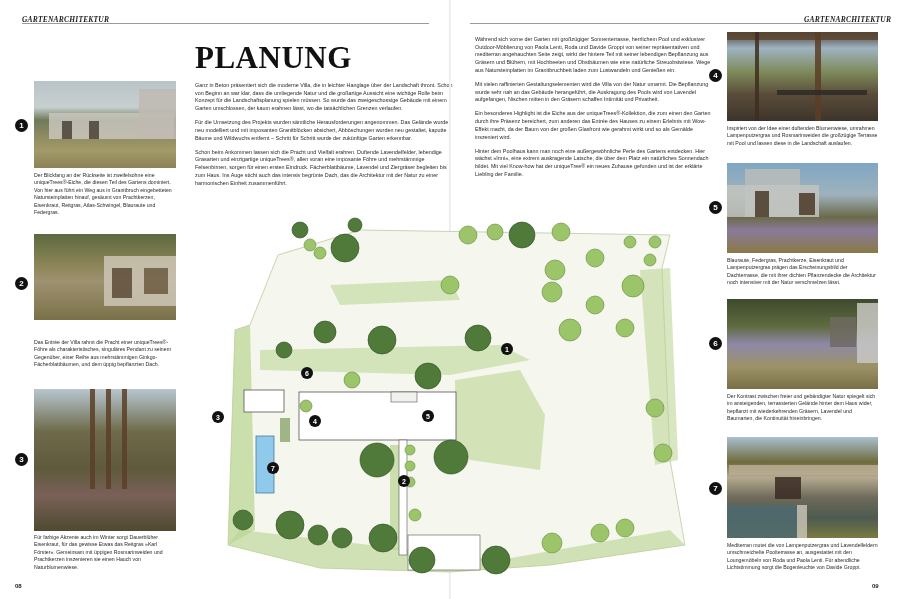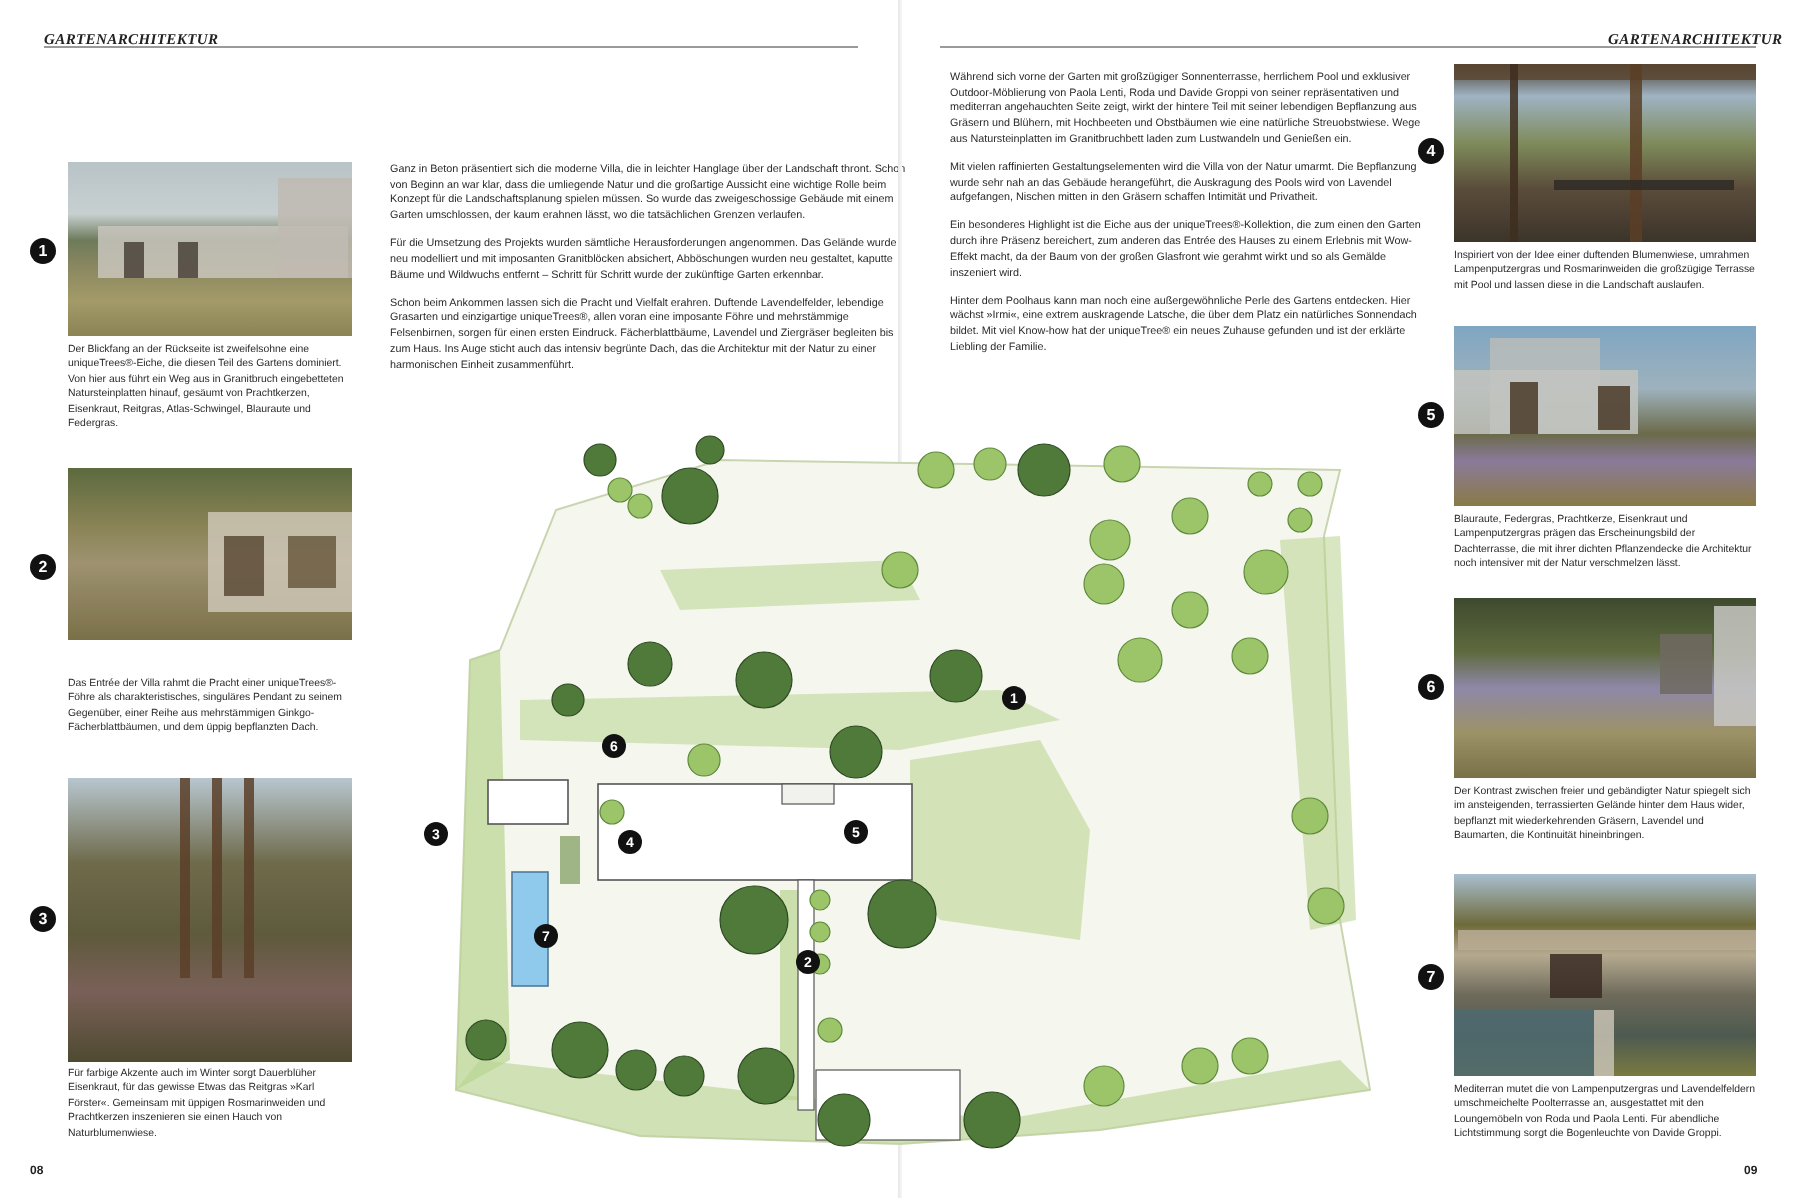--- a/index.html
+++ b/index.html
@@ -47,20 +47,21 @@
     .plan svg { width: 100%; height: 100%; display: block; }
   </style>
 </head>
 <body>
 
 <div class="spread">
 
   <div class="section-label" style="left:22px;">GARTENARCHITEKTUR</div>
   <div class="rule" style="left:22px; width:407px;"></div>
 
+  <h1 class="title">PLANUNG</h1>
 
   <div class="body-text" style="left:195px; top:82px; width:258px;">
     <p>Ganz in Beton präsentiert sich die moderne Villa, die in leichter Hanglage über der Landschaft thront. Schon von Beginn an war klar, dass die umliegende Natur und die großartige Aussicht eine wichtige Rolle beim Konzept für die Landschaftsplanung spielen müssen. So wurde das zweigeschossige Gebäude mit einem Garten umschlossen, der kaum erahnen lässt, wo die tatsächlichen Grenzen verlaufen.</p>
     <p>Für die Umsetzung des Projekts wurden sämtliche Herausforderungen angenommen. Das Gelände wurde neu modelliert und mit imposanten Granitblöcken absichert, Abböschungen wurden neu gestaltet, kaputte Bäume und Wildwuchs entfernt – Schritt für Schritt wurde der zukünftige Garten erkennbar.</p>
     <p>Schon beim Ankommen lassen sich die Pracht und Vielfalt erahren. Duftende Lavendelfelder, lebendige Grasarten und einzigartige uniqueTrees®, allen voran eine imposante Föhre und mehrstämmige Felsenbirnen, sorgen für einen ersten Eindruck. Fächerblattbäume, Lavendel und Ziergräser begleiten bis zum Haus. Ins Auge sticht auch das intensiv begrünte Dach, das die Architektur mit der Natur zu einer harmonischen Einheit zusammenführt.</p>
   </div>
 
   <div class="marker" style="left:15px; top:119px;">1</div>
   <div class="photo ph1">
     <div class="house-shape" style="left:15px; top:32px; width:125px; height:26px;"></div>

